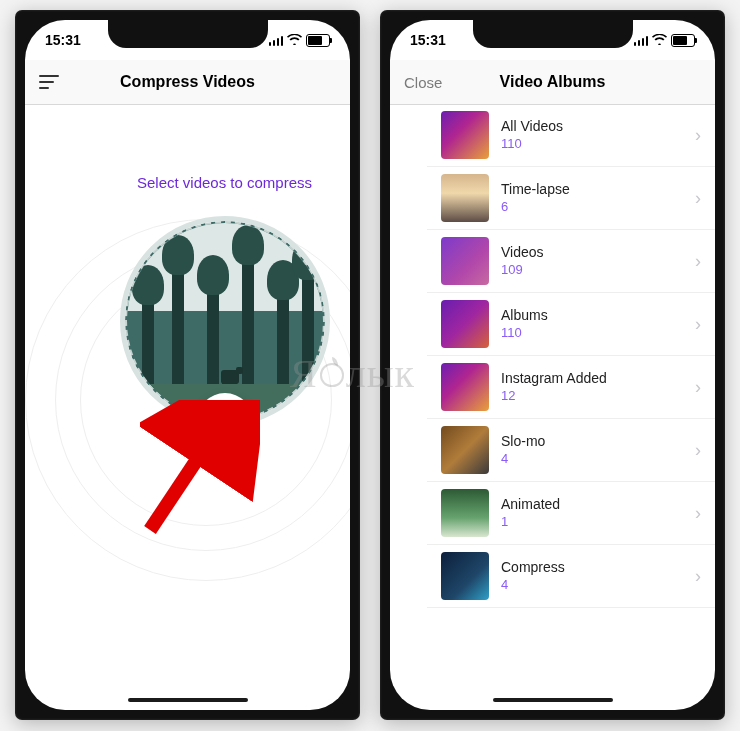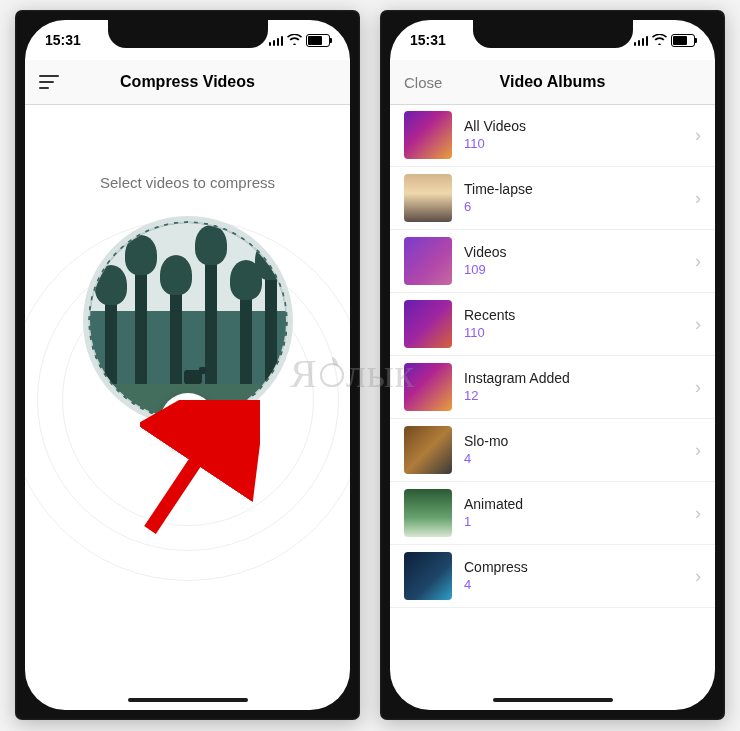--- a/index.html
+++ b/index.html
@@ -24,29 +24,29 @@
 
   .navbar{position:absolute;top:40px;left:0;right:0;height:44px;display:flex;align-items:center;justify-content:center;border-bottom:1px solid #d8d8d8;background:#f9f9f9;}
   .navbar .title{font-size:16px;font-weight:600;color:#000;}
   .navbar .nav-left{position:absolute;left:14px;color:#7a7a7a;font-size:15px;display:flex;align-items:center;}
   .hamburger{width:20px;height:14px;display:flex;flex-direction:column;justify-content:space-between;}
   .hamburger span{height:2px;background:#333;border-radius:1px;}
   .hamburger span:nth-child(1){width:20px;}
   .hamburger span:nth-child(2){width:15px;}
   .hamburger span:nth-child(3){width:10px;}
 
-  .content{position:absolute;top:84px;left:0;right:0;bottom:0;overflow:hidden;}
+  .content{position:absolute;top:84px;left:0;right:0;bottom:0;overflow:hidden;padding-left:37px;}
 
   
   .select-area{position:relative;width:100%;height:100%;display:flex;flex-direction:column;align-items:center;}
   .ring{position:absolute;border:1px solid #eee;border-radius:50%;}
   .ring.r1{width:360px;height:360px;top:115px;left:50%;transform:translateX(-50%);}
   .ring.r2{width:300px;height:300px;top:145px;left:50%;transform:translateX(-50%);}
   .ring.r3{width:250px;height:250px;top:170px;left:50%;transform:translateX(-50%);}
-  .select-label{margin-top:70px;font-size:15px;color:#737373;}
+  .select-label{margin-top:70px;font-size:15px;color:#6d28d9;}
   .circle-img{margin-top:30px;width:200px;height:200px;border-radius:50%;background:#3e6b66;position:relative;overflow:hidden;border:2px dashed rgba(255,255,255,.7);outline:5px solid #d8e2e1;box-sizing:border-box;}
   .sky{position:absolute;top:0;left:0;right:0;height:45%;background:#dde8e6;}
   .ground{position:absolute;bottom:0;left:0;right:0;height:18%;background:#436e5d;}
   .tree{position:absolute;bottom:15%;width:12px;background:#1d3a36;}
   .tree::after{content:"";position:absolute;top:-25px;left:50%;transform:translateX(-50%);width:32px;height:40px;background:#2a4f48;border-radius:50% 50% 40% 40%;}
   .t1{left:15px;height:100px;} .t2{left:45px;height:130px;} .t3{left:80px;height:110px;}
   .t4{left:115px;height:140px;} .t5{left:150px;height:105px;} .t6{left:175px;height:125px;}
   .deer{position:absolute;bottom:18%;left:48%;width:18px;height:14px;background:#1b342f;border-radius:3px;}
   .deer::before{content:"";position:absolute;right:-4px;bottom:10px;width:7px;height:7px;background:#1b342f;border-radius:2px;}
   .deer::after{content:"";position:absolute;left:1px;bottom:-6px;width:2px;height:7px;background:#1b342f;box-shadow:4px 0 #1b342f,9px 0 #1b342f,13px 0 #1b342f;}
@@ -201,21 +201,21 @@
               <div class="thumb th-violet"></div>
               <div class="row-text">
                 <span class="row-title">Videos</span>
                 <span class="row-count">109</span>
               </div>
               <span class="chevron">›</span>
             </div>
             <div class="album-row">
               <div class="thumb th-recent"></div>
               <div class="row-text">
-                <span class="row-title">Recents</span>
+                <span class="row-title">Albums</span>
                 <span class="row-count">110</span>
               </div>
               <span class="chevron">›</span>
             </div>
             <div class="album-row">
               <div class="thumb th-party"></div>
               <div class="row-text">
                 <span class="row-title">Instagram Added</span>
                 <span class="row-count">12</span>
               </div>

